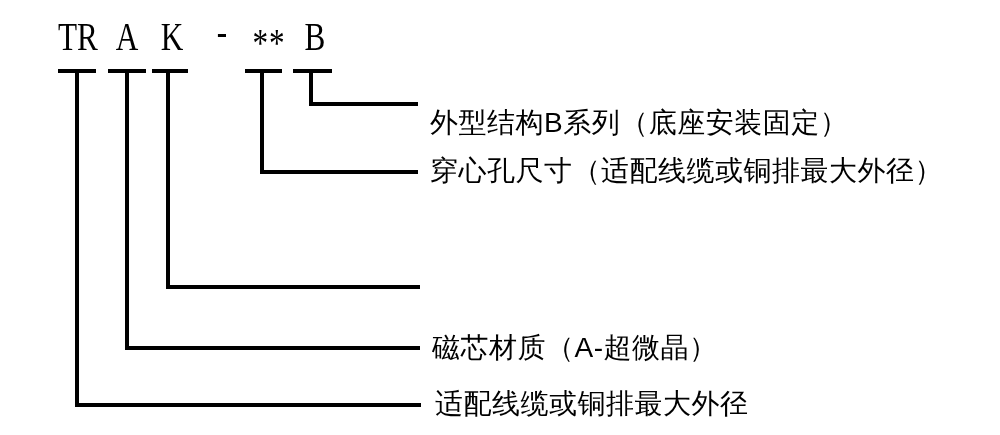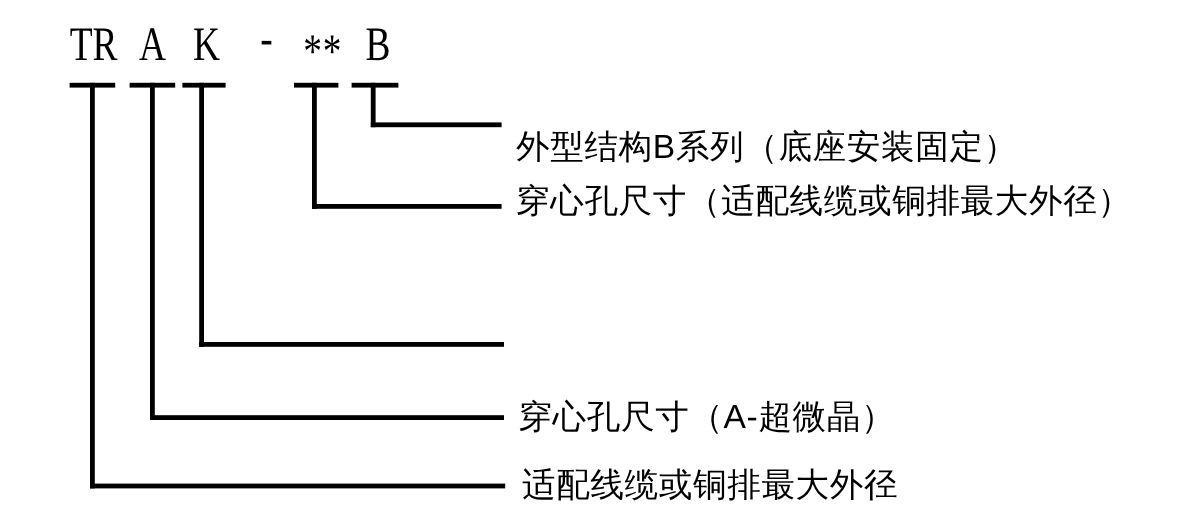--- a/index.html
+++ b/index.html
@@ -66,17 +66,17 @@
   <div class="line vline" style="left:260px; top:69px; height:105px;"></div>
   <div class="line vline" style="left:309px; top:69px; height:37px;"></div>
 
   <div class="line hline" style="left:309px; top:102px; width:109px;"></div>
   <div class="line hline" style="left:260px; top:170px; width:158px;"></div>
   <div class="line hline" style="left:166px; top:285px; width:254px;"></div>
   <div class="line hline" style="left:125px; top:346px; width:295px;"></div>
   <div class="line hline" style="left:75px;  top:403px; width:346px;"></div>
 
   <span class="legend-label" style="left:430px; top:89px;margin-top:17px;">外型结构B系列（底座安装固定）</span>
-  <span class="legend-label" style="left:430px; top:154px;font-family:Liberation Mono, monospace;">穿心孔尺寸（适配线缆或铜排最大外径）</span>
-  <span class="legend-label" style="left:432px; top:331px;">穿心孔尺寸（A-超微晶）</span>
+  <span class="legend-label" style="left:430px; top:154px;">穿心孔尺寸（适配线缆或铜排最大外径）</span>
+  <span class="legend-label" style="left:432px; top:331px;">磁芯材质（A-超微晶）</span>
   <span class="legend-label" style="left:435px; top:387px;">适配线缆或铜排最大外径</span>
 
 </div>
 
 </body></html>

